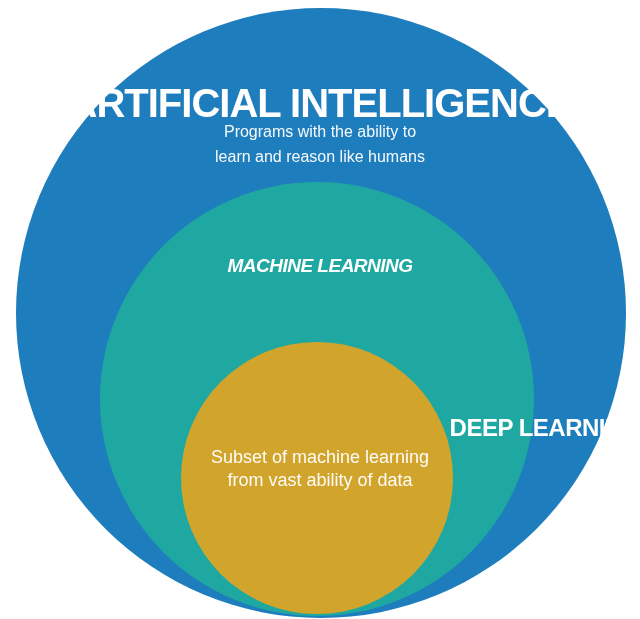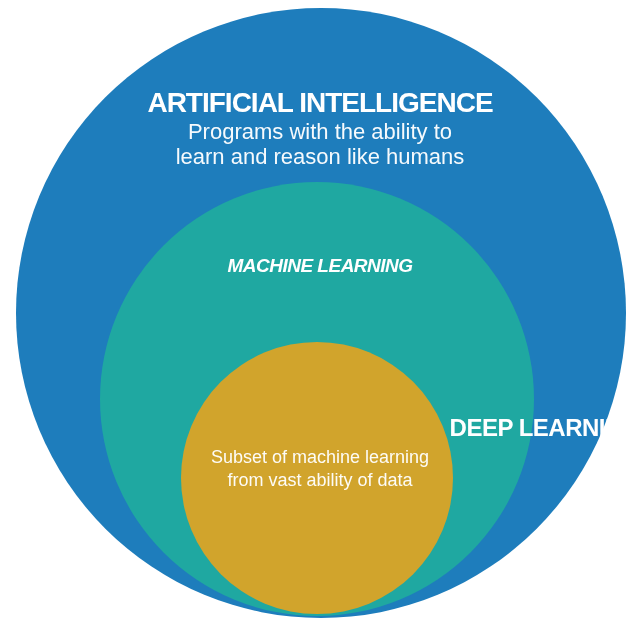--- a/index.html
+++ b/index.html
@@ -48,26 +48,26 @@
     font-weight: 700;
     color: #ffffff;
     letter-spacing: -0.5px;
   }
   .ring-desc {
     font-weight: 400;
     color: rgba(255, 255, 255, 0.96);
   }
   .label-ai { top: 86px; }
   .label-ai .ring-title {
-    font-size: 28px;
+    font-size: 40px;
     line-height: 34px;
     letter-spacing: -1px;
   }
   .label-ai .ring-desc {
-    font-size: 22px;
+    font-size: 16px;
     line-height: 25px;
     margin-top: -1px;
   }
   .label-ml { top: 251px; }
   .label-ml .ring-title {
     font-size: 19px;
     line-height: 30px;
     font-style: italic;
   }
   .label-ml .ring-desc {

